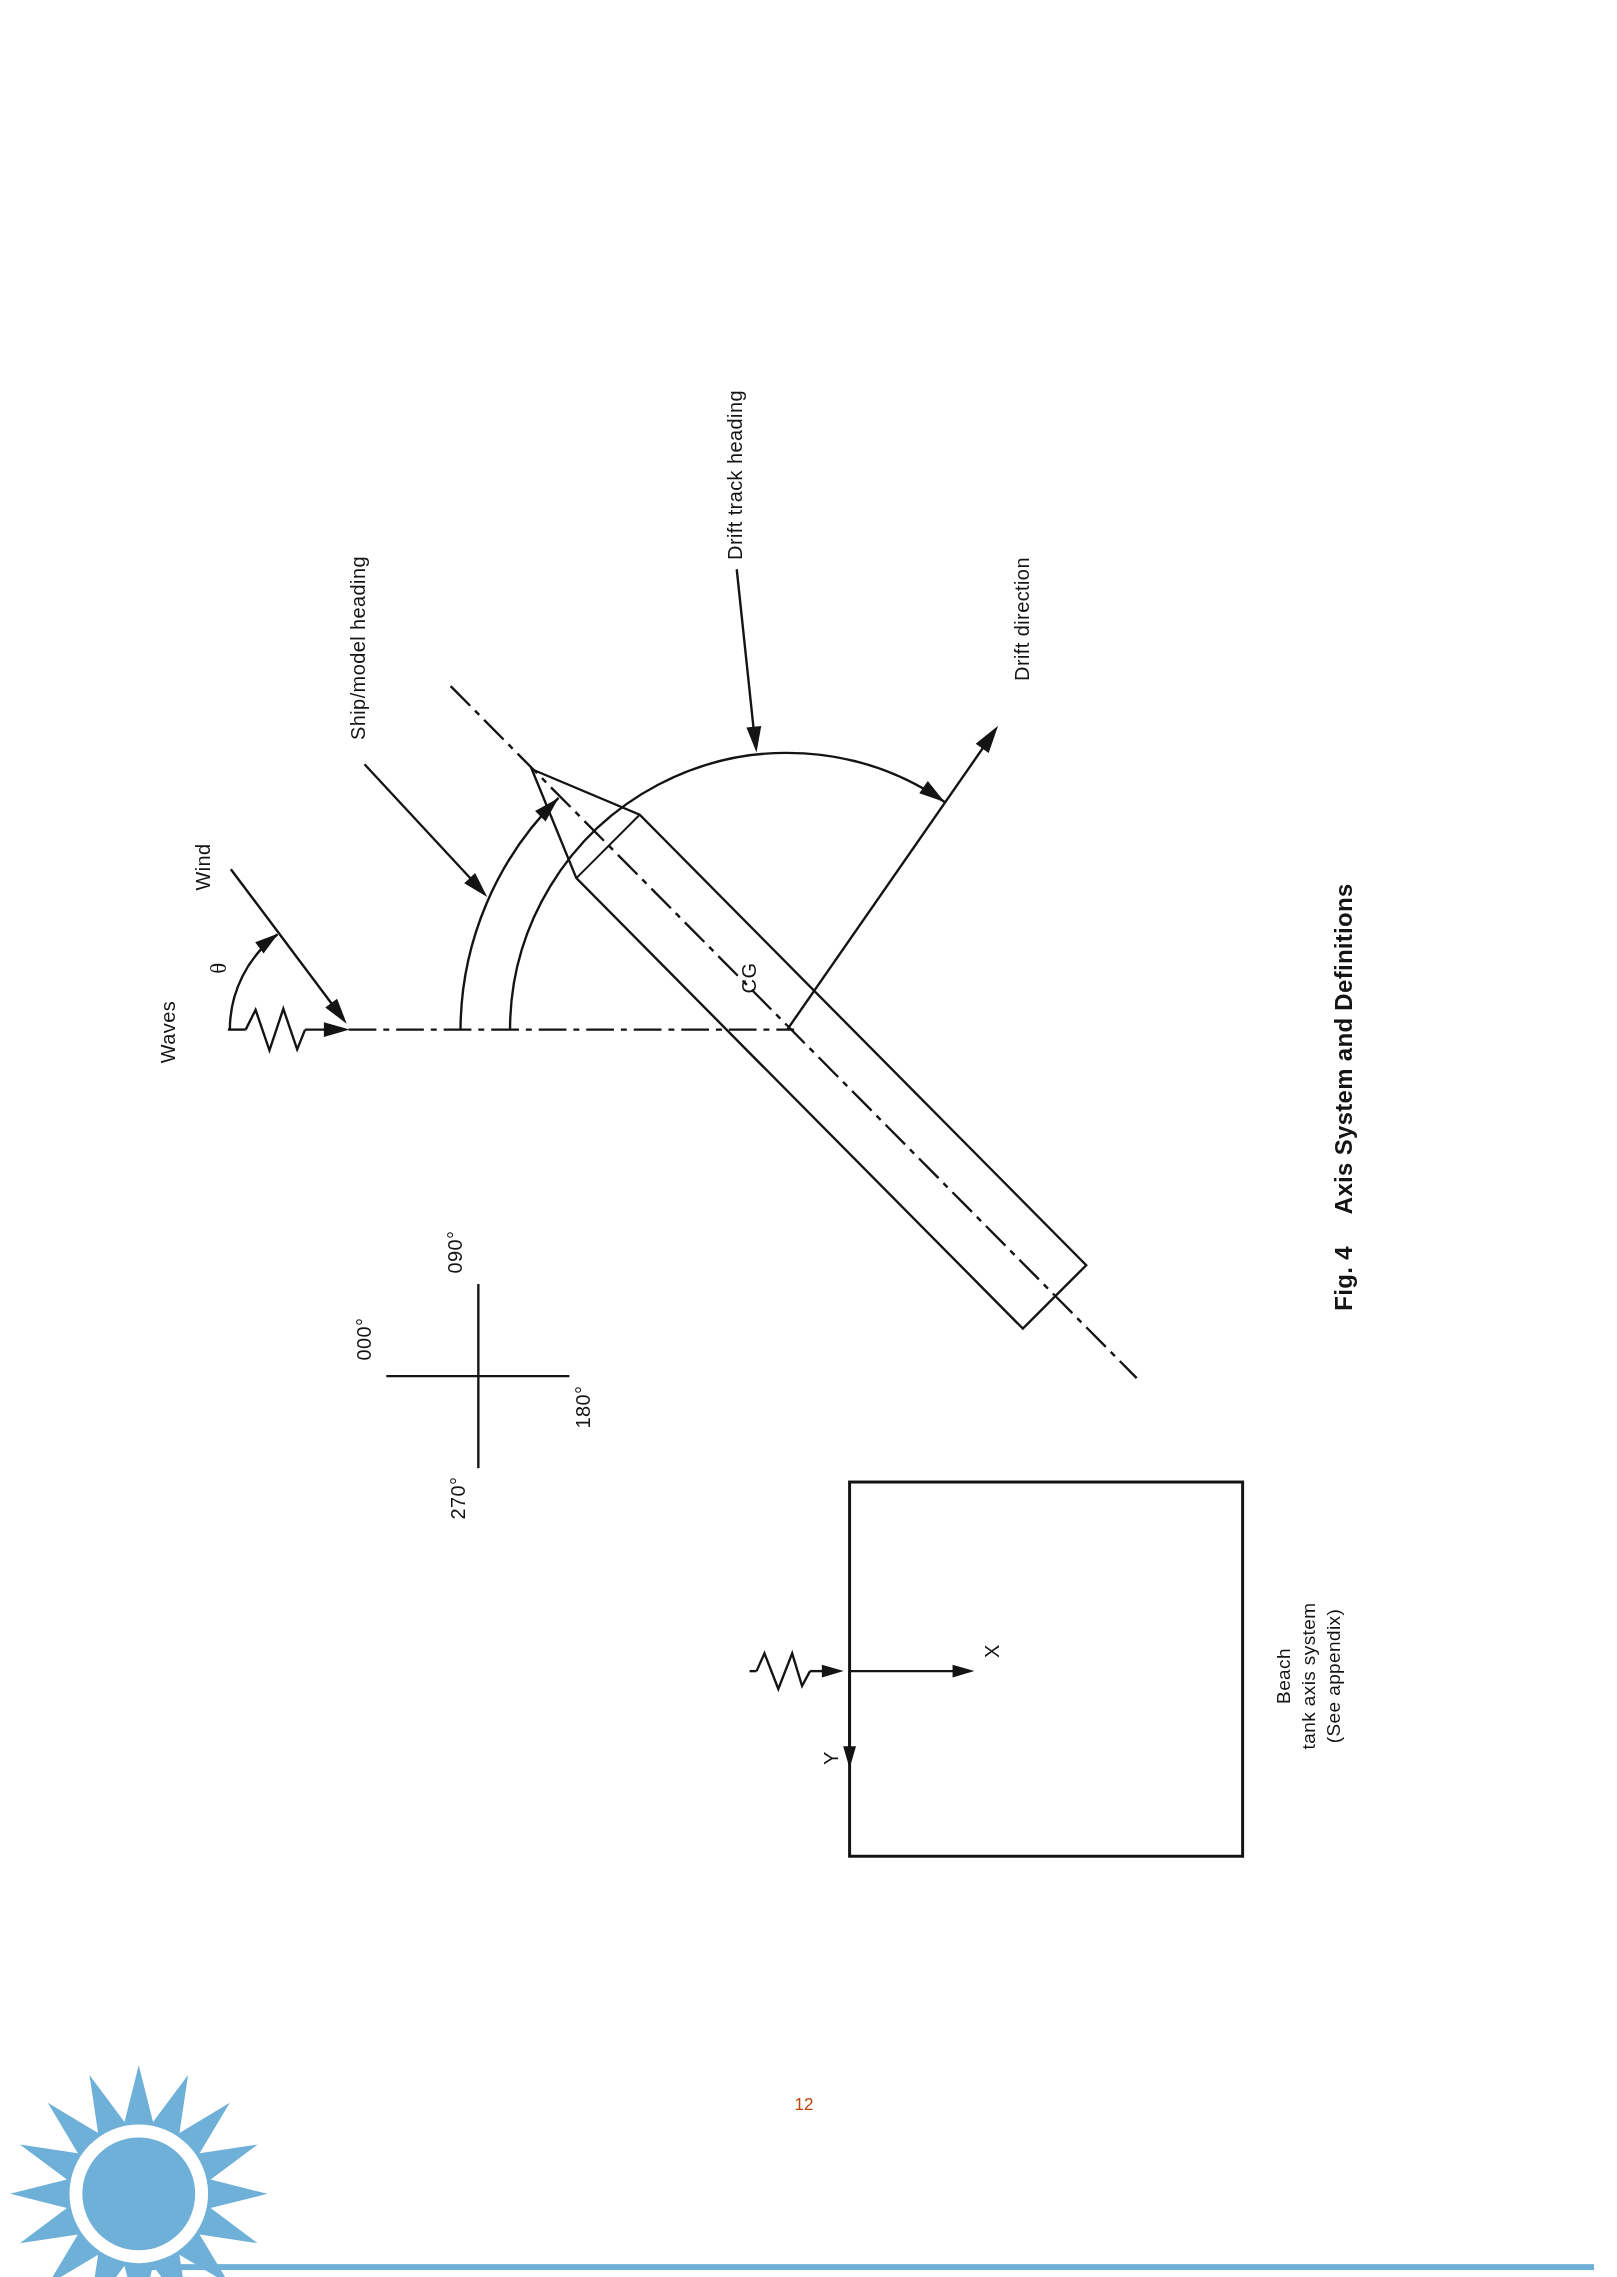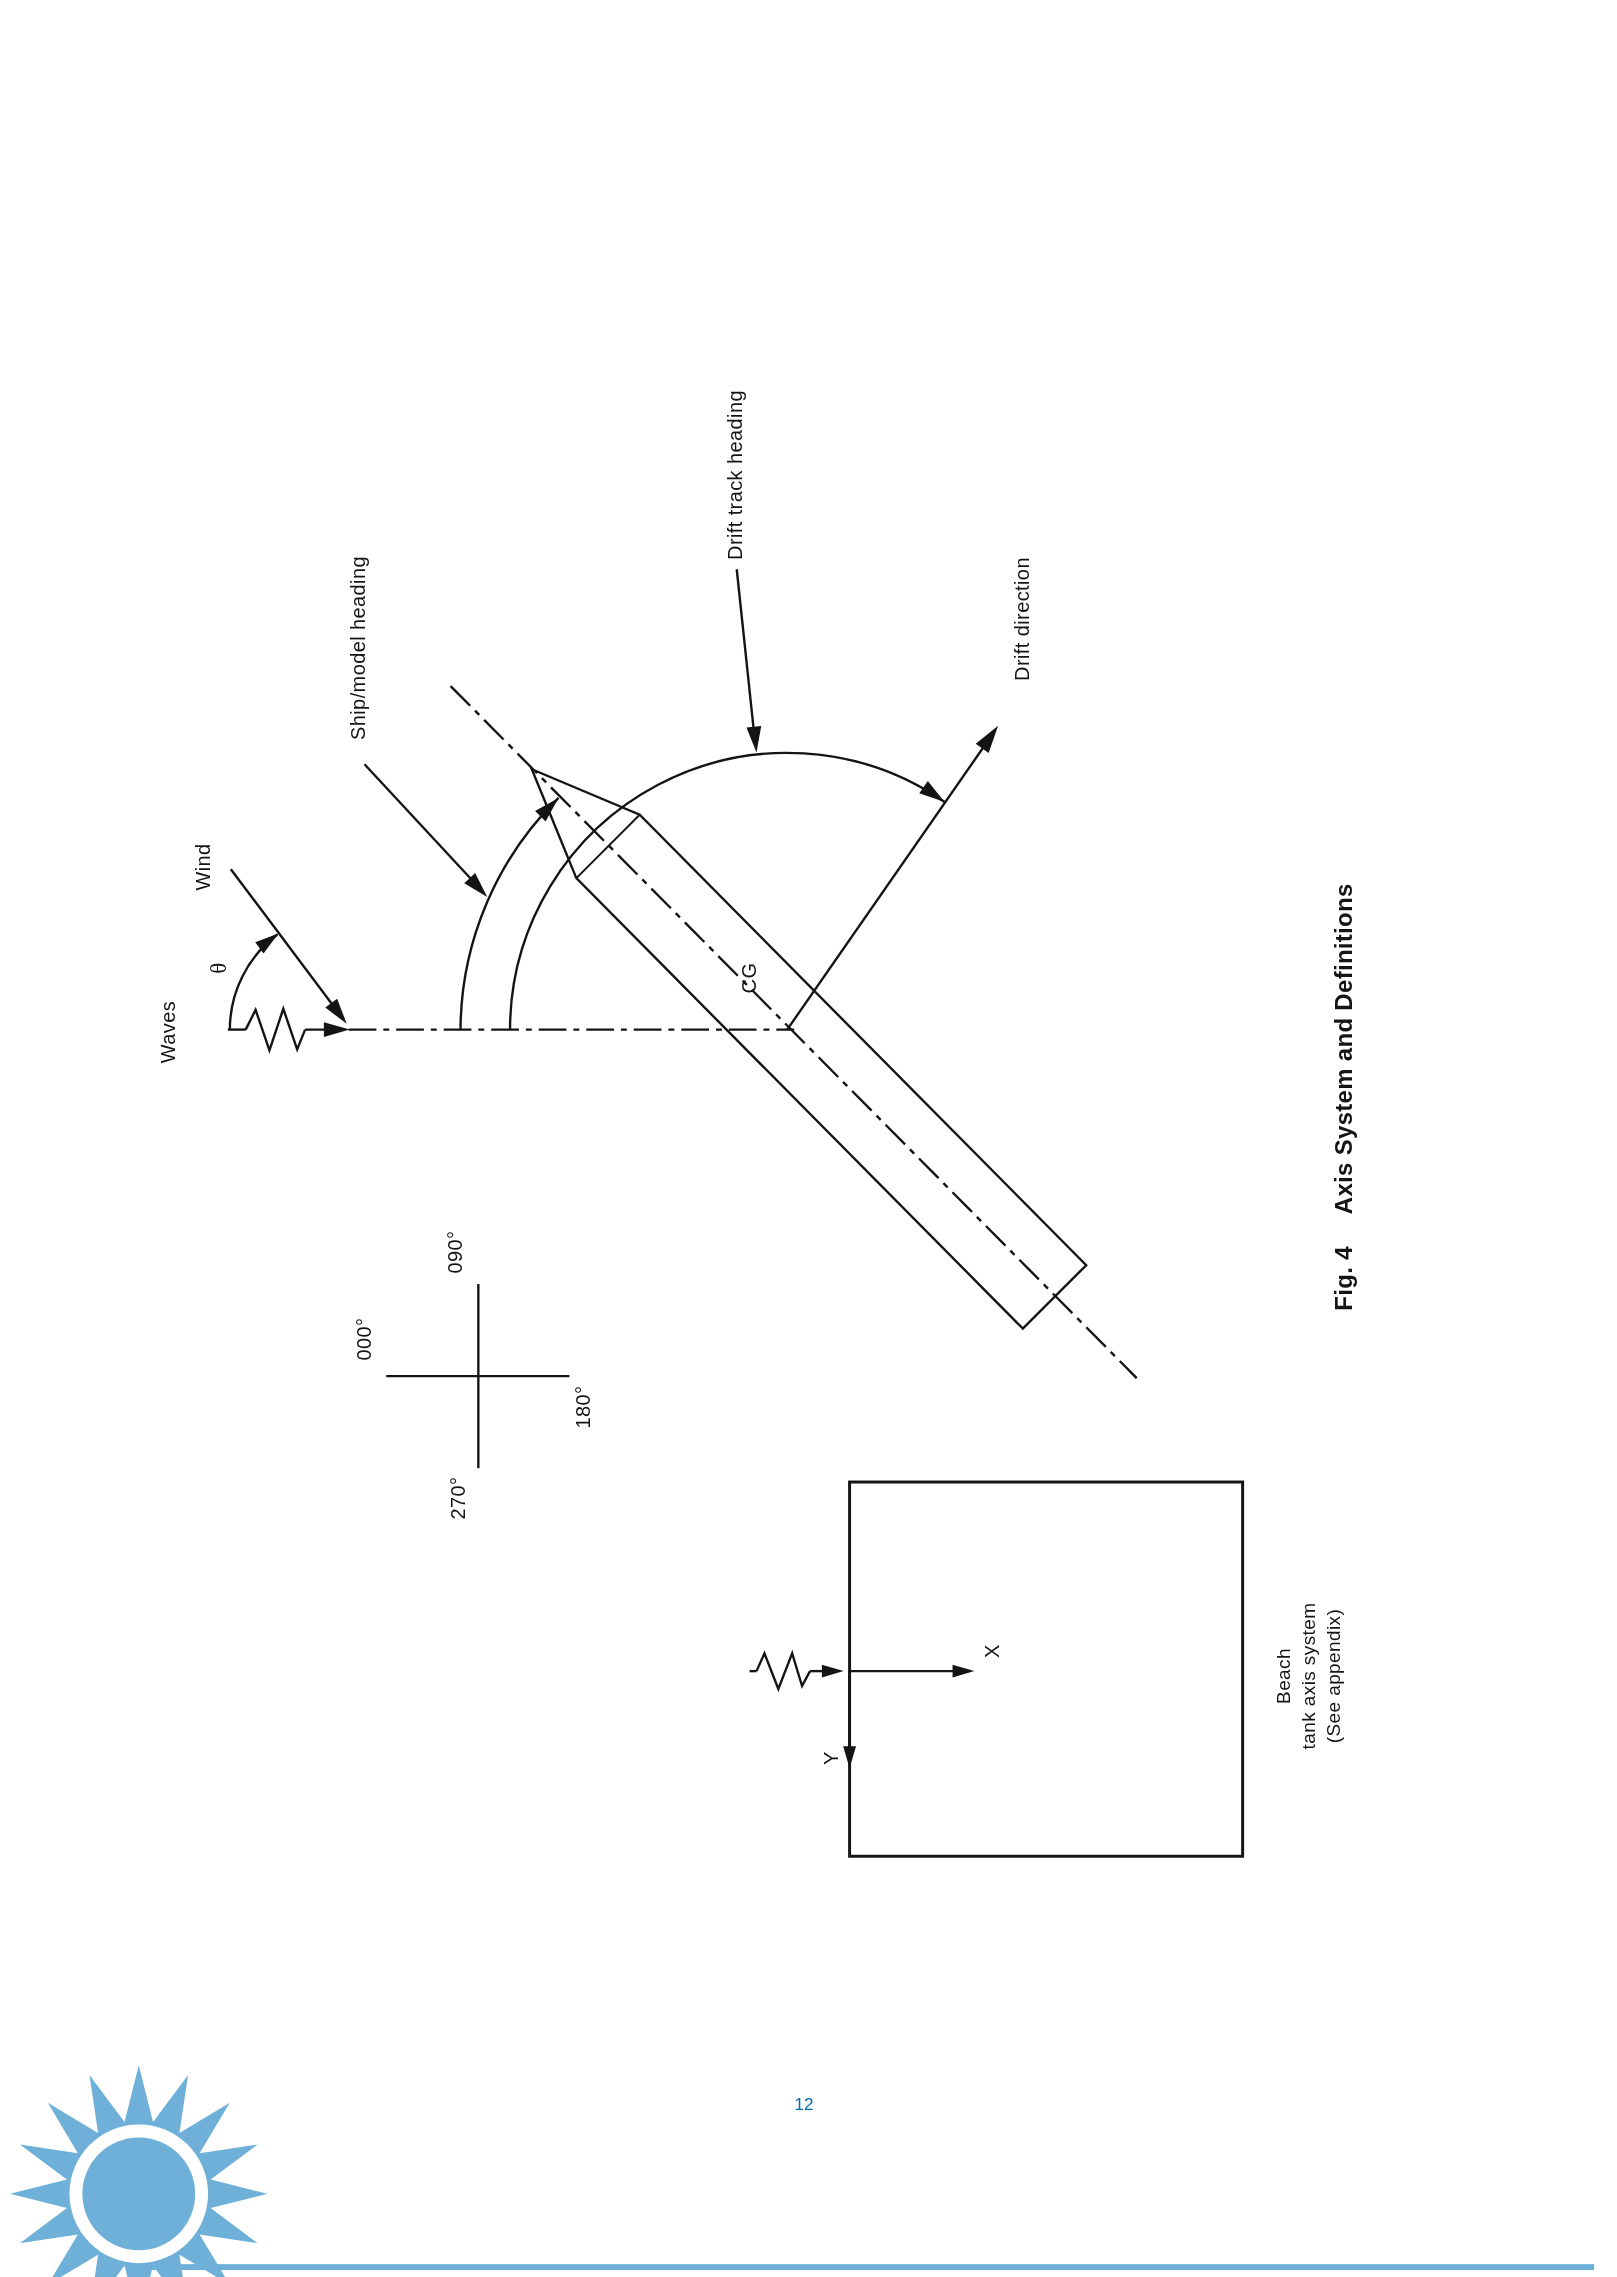--- a/index.html
+++ b/index.html
@@ -1,21 +1,21 @@
 <!DOCTYPE html>
 <html><head>
 <meta charset="utf-8">
 <style>
   html,body{margin:0;padding:0;background:#dddddd;}
   .page{position:relative;width:1618px;height:2277px;background:#ffffff;overflow:hidden;
         font-family:"Liberation Sans",sans-serif;color:#141414;}
   .lines{position:absolute;left:0;top:0;}
   .vlabel{position:absolute;white-space:nowrap;transform:translate(-50%,-50%) rotate(-90deg);
           font-size:20px;letter-spacing:0.4px;color:#141414;}
-  .hlabel{position:absolute;transform:translate(-50%,-50%);color:#0369a1;}
+  .hlabel{position:absolute;transform:translate(-50%,-50%);color:#c2410c;}
   .theta{font-size:23px;font-family:"Liberation Serif",serif;}
   .figcap{font-weight:bold;font-size:24px;letter-spacing:0.3px;}
   .figcap .gap{display:inline-block;width:32px;}
   .tankcap{text-align:center;font-size:19px;line-height:25px;}
   .watermark{position:absolute;left:249px;top:2065px;font-family:"Liberation Serif",serif;
              font-weight:bold;font-size:147px;line-height:149px;letter-spacing:3px;
              color:#7cb8dc;-webkit-text-stroke:2px #4a8fc0;white-space:nowrap;}
 </style>
 </head>
 <body>

